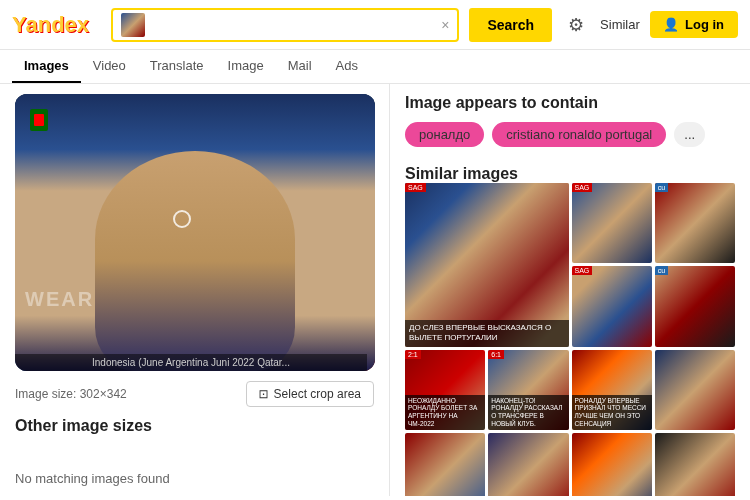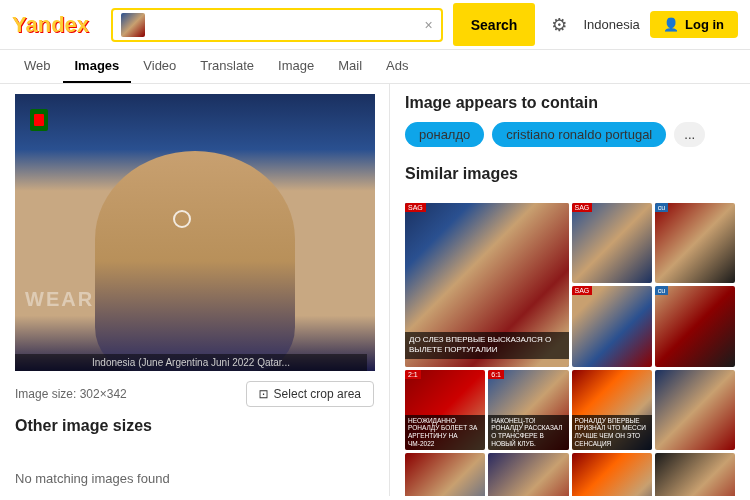--- a/index.html
+++ b/index.html
@@ -5,56 +5,56 @@
     * { box-sizing: border-box; margin: 0; padding: 0; }
     body { font-family: Arial, sans-serif; background: #fff; width: 750px; height: 500px; overflow: hidden; font-size: 13px; }
 
     
     .header { display: flex; align-items: center; padding: 6px 12px; background: #fff; border-bottom: 1px solid #e5e5e5; gap: 10px; height: 50px; }
     .logo { font-size: 22px; font-weight: bold; color: #fc3; text-shadow: 1px 1px 0 #e00; margin-right: 12px; font-family: 'Arial Black', sans-serif; }
     .search-bar { display: flex; align-items: center; flex: 1; background: #fff; border: 2px solid #ffd700; border-radius: 4px; height: 34px; padding: 0 8px; gap: 6px; max-width: 380px; }
     .search-thumbnail { width: 24px; height: 24px; border-radius: 2px; background: #888; overflow: hidden; flex-shrink: 0; }
     .search-input { border: none; outline: none; flex: 1; font-size: 13px; }
     .search-clear { cursor: pointer; color: #999; font-size: 14px; }
-    .search-button { background: #ffd700; border: none; border-radius: 3px; padding: 6px 18px; font-size: 14px; font-weight: bold; cursor: pointer; color: #000; height: 43px; }
+    .search-button { background: #ffd700; border: none; border-radius: 3px; padding: 6px 18px; font-size: 14px; font-weight: bold; cursor: pointer; color: #000; height: 34px; }
     .settings-icon { width: 28px; height: 28px; display: flex; align-items: center; justify-content: center; cursor: pointer; color: #555; font-size: 18px; }
     .header-right { display: flex; align-items: center; gap: 10px; margin-left: auto; }
     .register-btn { background: none; border: none; cursor: pointer; font-size: 13px; color: #333; }
     .login-btn { background: #ffd700; border: none; border-radius: 4px; padding: 6px 14px; font-size: 13px; font-weight: bold; cursor: pointer; display: flex; align-items: center; gap: 5px; }
 
     
     .nav-tabs { display: flex; gap: 0; padding: 0 12px; border-bottom: 1px solid #e5e5e5; background: #fff; }
     .nav-tab { padding: 8px 12px; font-size: 13px; color: #555; cursor: pointer; border-bottom: 2px solid transparent; text-decoration: none; }
     .nav-tab.active { color: #000; border-bottom: 2px solid #000; font-weight: bold; }
 
     
     .main { display: flex; height: calc(500px - 50px - 38px); }
 
     
     .left-panel { width: 390px; flex-shrink: 0; padding: 10px 15px; display: flex; flex-direction: column; gap: 10px; border-right: 1px solid #e5e5e5; }
-    .image-container { position: relative; width: 360px; height: 320px; background: #1a1a2e; border-radius: 0; overflow: hidden; }
+    .image-container { position: relative; width: 360px; height: 320px; background: #1a1a2e; border-radius: 12px; overflow: hidden; }
     .image-placeholder { width: 100%; height: 100%; background: linear-gradient(135deg, #1a3a5c 0%, #2d6a9f 30%, #1a3a5c 60%, #8b1a1a 100%); display: flex; align-items: center; justify-content: center; position: relative; overflow: hidden; }
     
     .face-bg { position: absolute; inset: 0; background: linear-gradient(to bottom, #1a3060 0%, #2a5090 20%, #c8a882 35%, #c8a882 80%, #1a1a4a 100%); }
     .face-overlay { position: absolute; bottom: 0; left: 50%; transform: translateX(-50%); width: 200px; height: 220px; background: linear-gradient(to bottom, #c8a070 0%, #b8905a 50%, #2a2a60 100%); border-radius: 50% 50% 20% 20% / 40% 40% 20% 20%; }
     .image-caption { position: absolute; bottom: 0; left: 0; right: 8px; background: rgba(0,0,0,0.5); color: #ccc; font-size: 10px; padding: 3px 6px; text-align: center; }
     .crop-btn-bar { display: flex; align-items: center; gap: 5px; justify-content: center; }
     .image-size-text { font-size: 12px; color: #666; flex: 1; }
     .crop-btn { display: flex; align-items: center; gap: 5px; background: none; border: 1px solid #ccc; border-radius: 4px; padding: 5px 12px; font-size: 12px; cursor: pointer; color: #333; }
     .other-sizes { }
     .other-sizes-title { font-size: 16px; font-weight: bold; color: #222; margin-bottom: 4px; }
     .no-match { font-size: 13px; color: #666; margin-top: 36px; }
 
     
     .right-panel { flex: 1; padding: 10px 15px; overflow-y: auto; }
     .appears-title { font-size: 16px; font-weight: bold; color: #222; margin-bottom: 10px; }
     .tags { display: flex; gap: 8px; flex-wrap: wrap; margin-bottom: 18px; }
-    .tag { background: #0ea5e9; border-radius: 20px; padding: 5px 14px; font-size: 13px; color: #333; cursor: pointer; }
+    .tag { background: #ec4899; border-radius: 20px; padding: 5px 14px; font-size: 13px; color: #333; cursor: pointer; }
     .tag-more { background: #f0f0f0; border-radius: 20px; padding: 5px 10px; font-size: 13px; color: #333; cursor: pointer; }
-    .similar-title { font-size: 16px; font-weight: bold; color: #222; margin-bottom: 20px; }
+    .similar-title { font-size: 16px; font-weight: bold; color: #222; margin-bottom: 0; }
     .similar-grid { display: grid; grid-template-columns: repeat(4, 1fr); gap: 3px; }
     .sim-img { width: 100%; aspect-ratio: 1; background: #888; border-radius: 2px; overflow: hidden; position: relative; }
 
     
     .sim-1 { background: linear-gradient(135deg, #8b0000 0%, #c8a070 50%, #2a5090 100%); }
     .sim-2 { background: linear-gradient(135deg, #2a5090 0%, #c8a070 50%, #8b0000 100%); }
     .sim-3 { background: linear-gradient(135deg, #1a3a5c 30%, #c8a070 60%, #8b0000 100%); }
     .sim-4 { background: linear-gradient(135deg, #8b0000 0%, #c8a070 40%, #1a3060 100%); }
     .sim-5 { background: linear-gradient(135deg, #8b0000 20%, #c8a070 50%, #2a2a60 100%); }
     .sim-6 { background: linear-gradient(135deg, #2a5090 10%, #c8a070 50%, #8b0000 90%); }
@@ -81,30 +81,29 @@
     </div>
     <input class="search-input" type="text" value="" style="">
     <span class="search-clear">×</span>
   </div>
 
   <button class="search-button">Search</button>
 
   <div class="settings-icon">⚙</div>
 
   <div class="header-right">
-    <button class="register-btn">Indonesia</button>
+    <button class="register-btn">Similar</button>
     <button class="login-btn">
       <span>👤</span>
       <span>Log in</span>
     </button>
   </div>
 </div>
 
 <div class="nav-tabs">
-  <a class="nav-tab">Web</a>
   <a class="nav-tab active">Images</a>
   <a class="nav-tab">Video</a>
   <a class="nav-tab">Translate</a>
   <a class="nav-tab">Image</a>
   <a class="nav-tab">Mail</a>
   <a class="nav-tab">Ads</a>
 </div>
 
 <div class="main">
 
@@ -149,21 +148,21 @@
 
     <div class="similar-title">Similar images</div>
 
     <div class="similar-grid">
 
       <div class="sim-img sim-1" style="grid-column:1/3;grid-row:1/3;">
         <div style="width:100%;height:100%;background:linear-gradient(135deg,#1a3060 0%,#2a5090 20%,#c8a070 40%,#8b1a1a 70%,#c8a070 90%);position:relative;">
           <div class="sim-top-badge">
               <span class="badge-red">SAG</span>
             </div>
-          <div style="position:absolute;bottom:8px;left:0;right:0;background:rgba(0,0,0,0.65);color:#fff;font-size:8px;padding:3px 4px;line-height:1.3;">ДО СЛЕЗ ВПЕРВЫЕ ВЫСКАЗАЛСЯ О ВЫЛЕТЕ ПОРТУГАЛИИ</div>
+          <div style="position:absolute;bottom:0;left:0;right:0;background:rgba(0,0,0,0.65);color:#fff;font-size:8px;padding:3px 4px;line-height:1.3;">ДО СЛЕЗ ВПЕРВЫЕ ВЫСКАЗАЛСЯ О ВЫЛЕТЕ ПОРТУГАЛИИ</div>
         </div>
       </div>
 
       <div class="sim-img sim-3" style="background:linear-gradient(135deg,#2a5090,#c8a070,#1a3060);">
         <div class="sim-top-badge">
             <span class="badge-red">SAG</span>
           </div>
       </div>
 
       <div class="sim-img sim-4" style="background:linear-gradient(135deg,#8b0000,#c8a070,#1a1a1a);">

